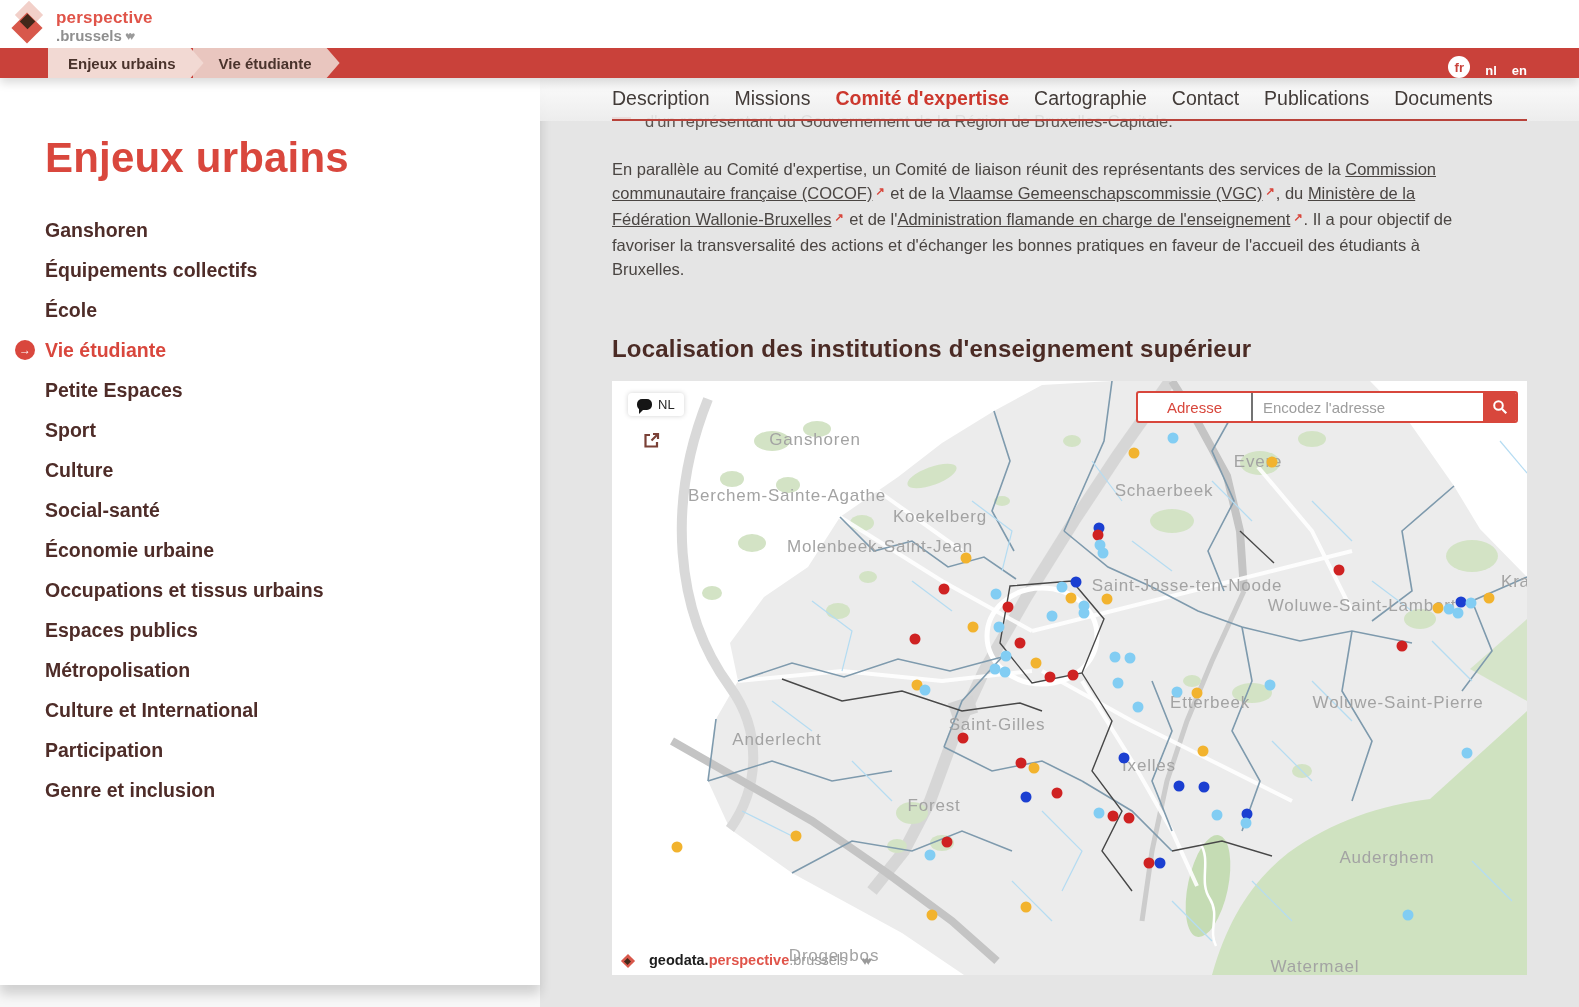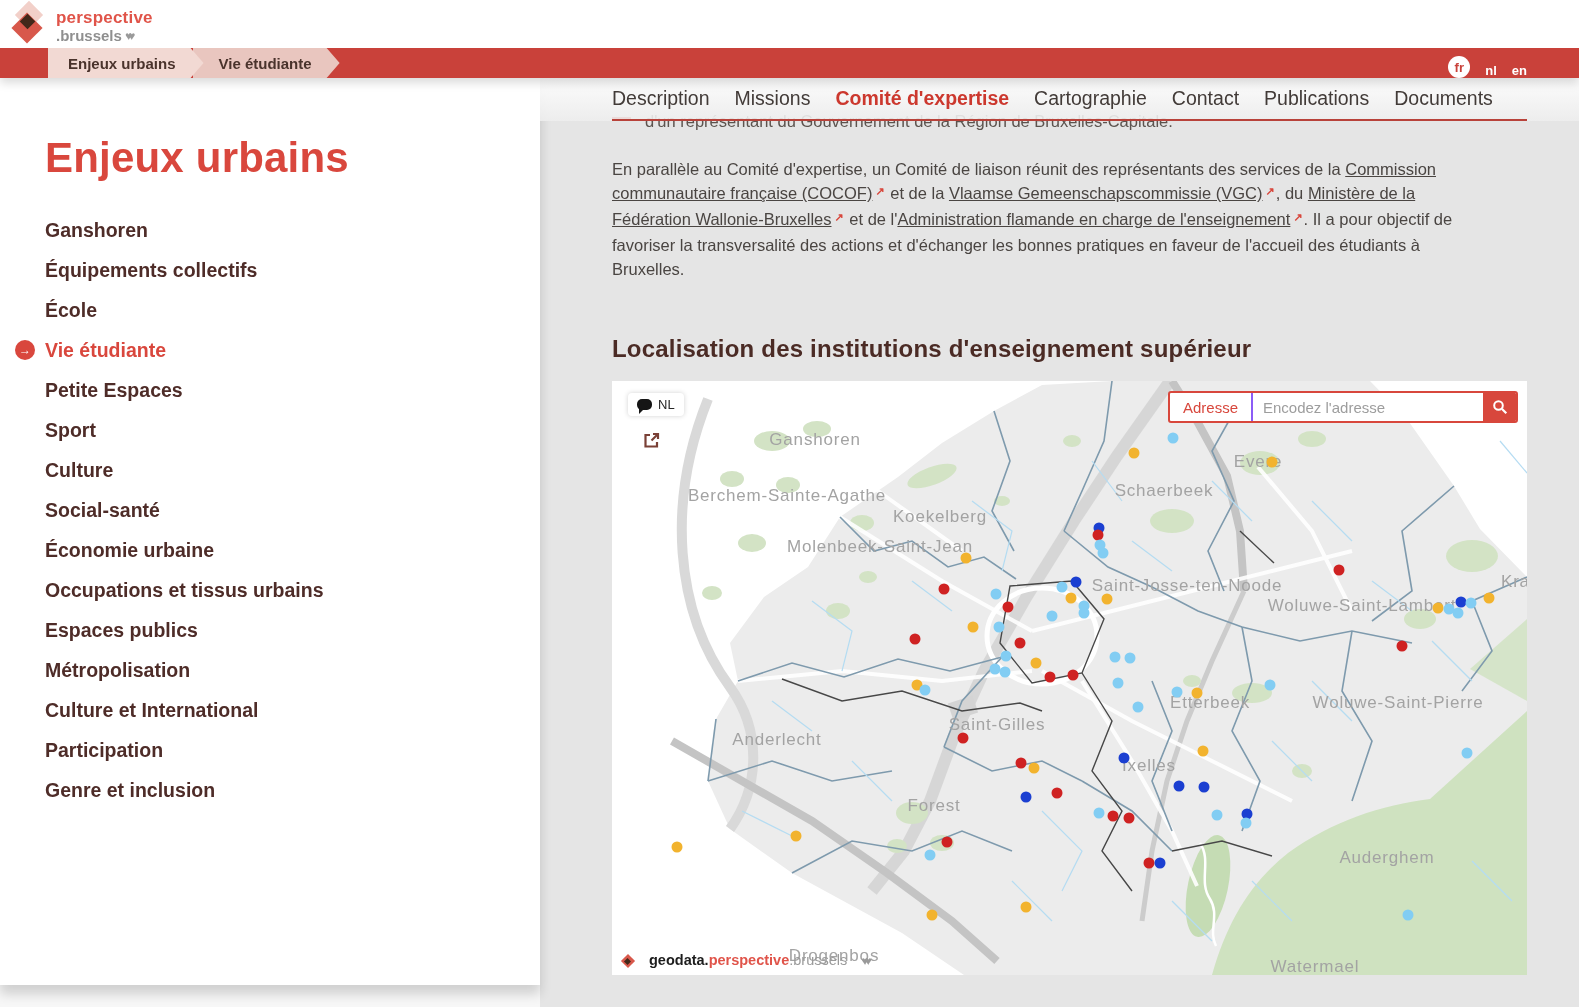--- a/index.html
+++ b/index.html
@@ -106,21 +106,21 @@
     border:4px solid transparent; border-top-color:#151515; border-left-color:#151515;
   }
   .nl-text { font-size:13px; color:#262626; }
 
   .openmap-btn { position:absolute; left:30px; top:50px; width:19px; height:19px; cursor:pointer; }
 
   .searchbox {
     position:absolute; top:10px; right:9px; height:32px;
     display:flex; border:2px solid #d8473c; border-radius:3px; background:#fff; overflow:hidden;
   }
-  .search-label { color:#d8473c; font-size:15px; padding:0 13px; display:flex; align-items:center; border-right:2px solid #8b5cf6; cursor:pointer; }
+  .search-label { color:#d8473c; font-size:15px; padding:0 29px; display:flex; align-items:center; border-right:2px solid #737373; cursor:pointer; }
   .search-input { border:none; outline:none; width:230px; padding:0 10px; font-size:15px; color:#333; font-family:"Liberation Sans",sans-serif; }
   .search-input::placeholder { color:#9d9d9d; }
   .search-btn { width:33px; background:#d8473c; border:none; display:flex; align-items:center; justify-content:center; cursor:pointer; }
 
   .attribution { position:absolute; left:8px; bottom:7px; display:flex; align-items:flex-end; gap:14px; font-size:14.5px; }
   .attr-logo { position:relative; width:15px; height:15px; }
   .attr-red   { position:absolute; width:10px; height:10px; left:2.5px; top:3px; background:#d8584b; transform:rotate(45deg); }
   .attr-dark  { position:absolute; width:5px;  height:5px;  left:5px;  top:5.5px; background:#42281a; transform:rotate(45deg); }
   .attr-bold { color:#1d1d1d; font-weight:bold; }
   .attr-red-t { color:#e0544a; font-weight:bold; }

